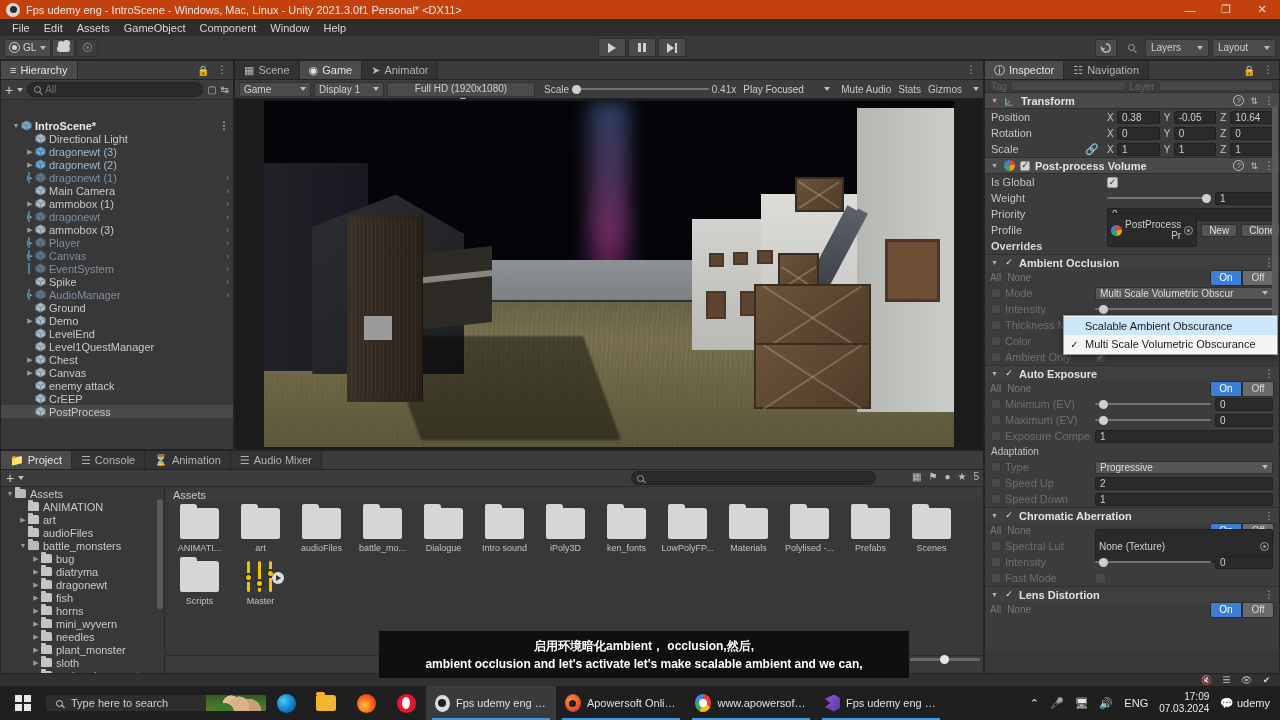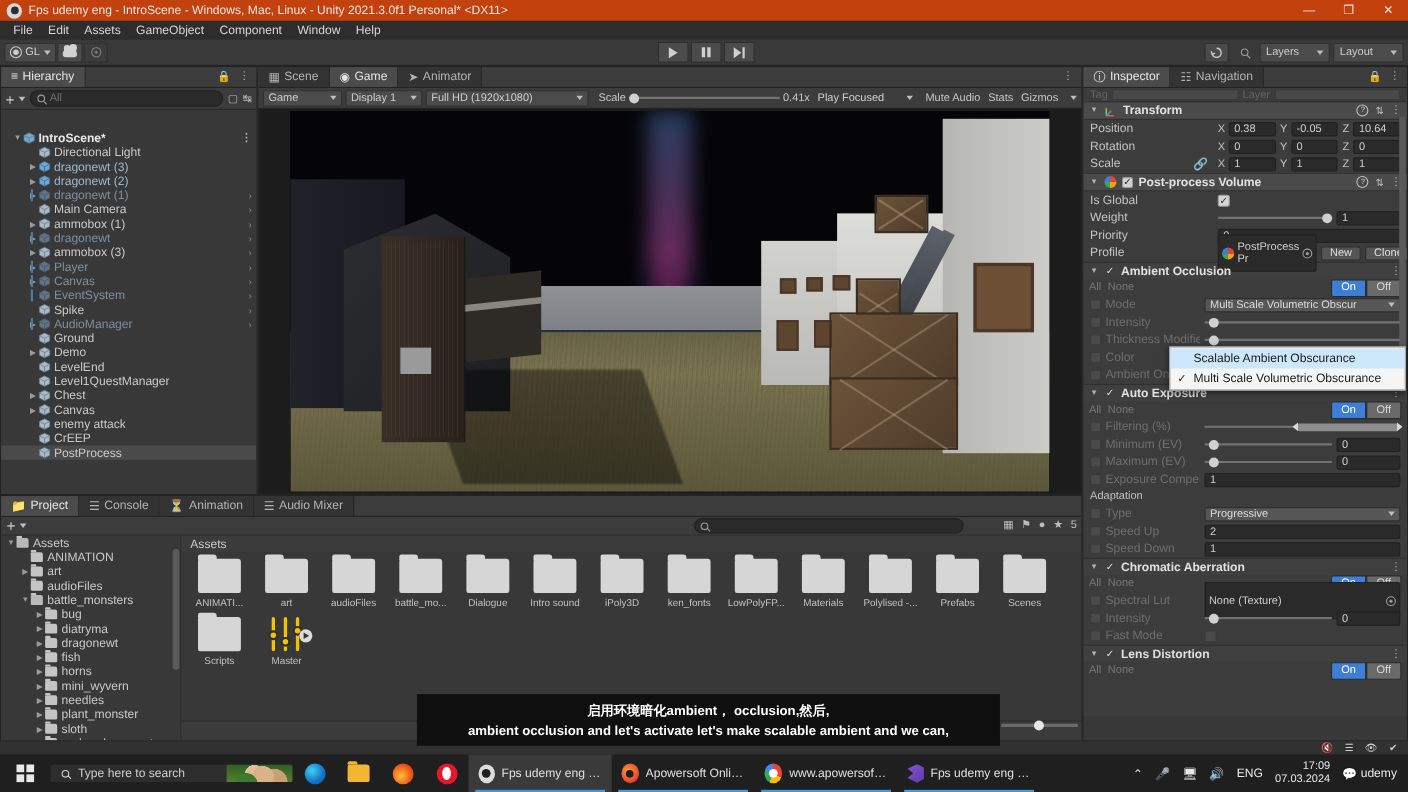--- a/index.html
+++ b/index.html
@@ -418,21 +418,21 @@
     height:13px; background:#555; border:1px solid #2f2f2f; border-radius:2px;
     display:flex; align-items:center; justify-content:center; padding:0 7px;
     font-size:10px; color:#e0e0e0;
   }
   .pp-ic {
     width:11px; height:11px; border-radius:50%; flex:none;
     background: conic-gradient(#e0443e 0 25%, #f0a500 25% 50%, #3ba55d 50% 75%, #3d7fd6 75% 100%);
   }
   .objfield {
     flex:1; height:13px; background:#2a2a2a; border:1px solid #212121; border-radius:2px;
-    display:flex; align-items:center; gap:3px; padding:16px 3px; font-size:10px; color:#cfcfcf;
+    display:flex; align-items:center; gap:3px; padding:16px 3px; font-size:10px; color:#cfcfcf;text-align:right;
   }
   .radio-end { margin-left:auto; width:9px; height:9px; border-radius:50%;
                border:1px solid #9a9a9a; position:relative; flex:none; }
   .radio-end::after{content:"";position:absolute;inset:2px;border-radius:50%;background:#9a9a9a;}
   .insp-scrollbar {
     position:absolute; right:1px; top:26px; width:6px; height:250px;
     background:#5a5a5a; border-radius:3px;
   }
   .range-slider { flex:1; height:13px; position:relative; display:flex; align-items:center; }
   .range-slider .track { width:100%; height:2px; background:#6f6f6f; }
@@ -913,21 +913,21 @@
     </div>
     <div class="gv-toolbar">
       <div class="gv-dd" style="width:72px;justify-content:space-between;">
         <span>Game</span>
         <span class="caret"></span>
       </div>
       <div class="gv-dd" style="width:70px;justify-content:space-between;">
         <span>Display 1</span>
         <span class="caret"></span>
       </div>
-      <div class="gv-dd" style="width:148px;justify-content:space-between;">
+      <div class="gv-dd" style="width:148px;justify-content:space-between;flex-direction:column;">
         <span>Full HD (1920x1080)</span>
         <span class="caret"></span>
       </div>
       <span style="margin-left:6px;">Scale</span>
       <div class="slider" style="width:130px;">
         <div class="track"></div>
           <div class="knob" style="left:0px;"></div>
       </div>
       <span>0.41x</span>
       <div style="margin-left:auto;display:flex;align-items:center;gap:7px;">
@@ -1300,20 +1300,21 @@
       <div class="row">
         <span class="rlabel">Profile</span>
         <span class="objfield">
           <span class="pp-ic"></span>
           <span>PostProcess Pr</span>
           <span class="radio-end"></span>
         </span>
         <span class="profile-btn">New</span>
         <span class="profile-btn">Clone</span>
       </div>
+      <div class="section-label">Overrides</div>
 
       <div id="effects">
           <div class="eff-header">
             <span class="foldout">▼</span>
             <span class="chk small" style="background:transparent;border:none;color:#e0e0e0">✓</span>
             <span class="title">Ambient Occlusion</span>
             <span class="hdr-right">
               <span class="kebab">⋮</span>
             </span>
           </div>
@@ -1366,30 +1367,20 @@
             <span class="hdr-right">
               <span class="kebab">⋮</span>
             </span>
           </div>
           <div class="onoff-row">
             <span>All</span>
             <span>None</span>
             <span class="onoff">
               <span class="on">On</span>
               <span class="off">Off</span>
-            </span>
-          </div>
-          <div class="row dimmed">
-            <span class="chk off small"></span>
-            <span class="rlabel narrow">Filtering (%)</span>
-            <span class="range-slider">
-              <span class="track"></span>
-              <span class="fillbar"></span>
-              <span class="arrL"></span>
-              <span class="arrR"></span>
             </span>
           </div>
           <div class="row dimmed">
             <span class="chk off small"></span>
             <span class="rlabel narrow">Minimum (EV)</span>
             <span class="slider">
               <span class="track"></span>
               <span class="knob" style="left:4px"></span>
             </span>
             <span class="numbox">0</span>

